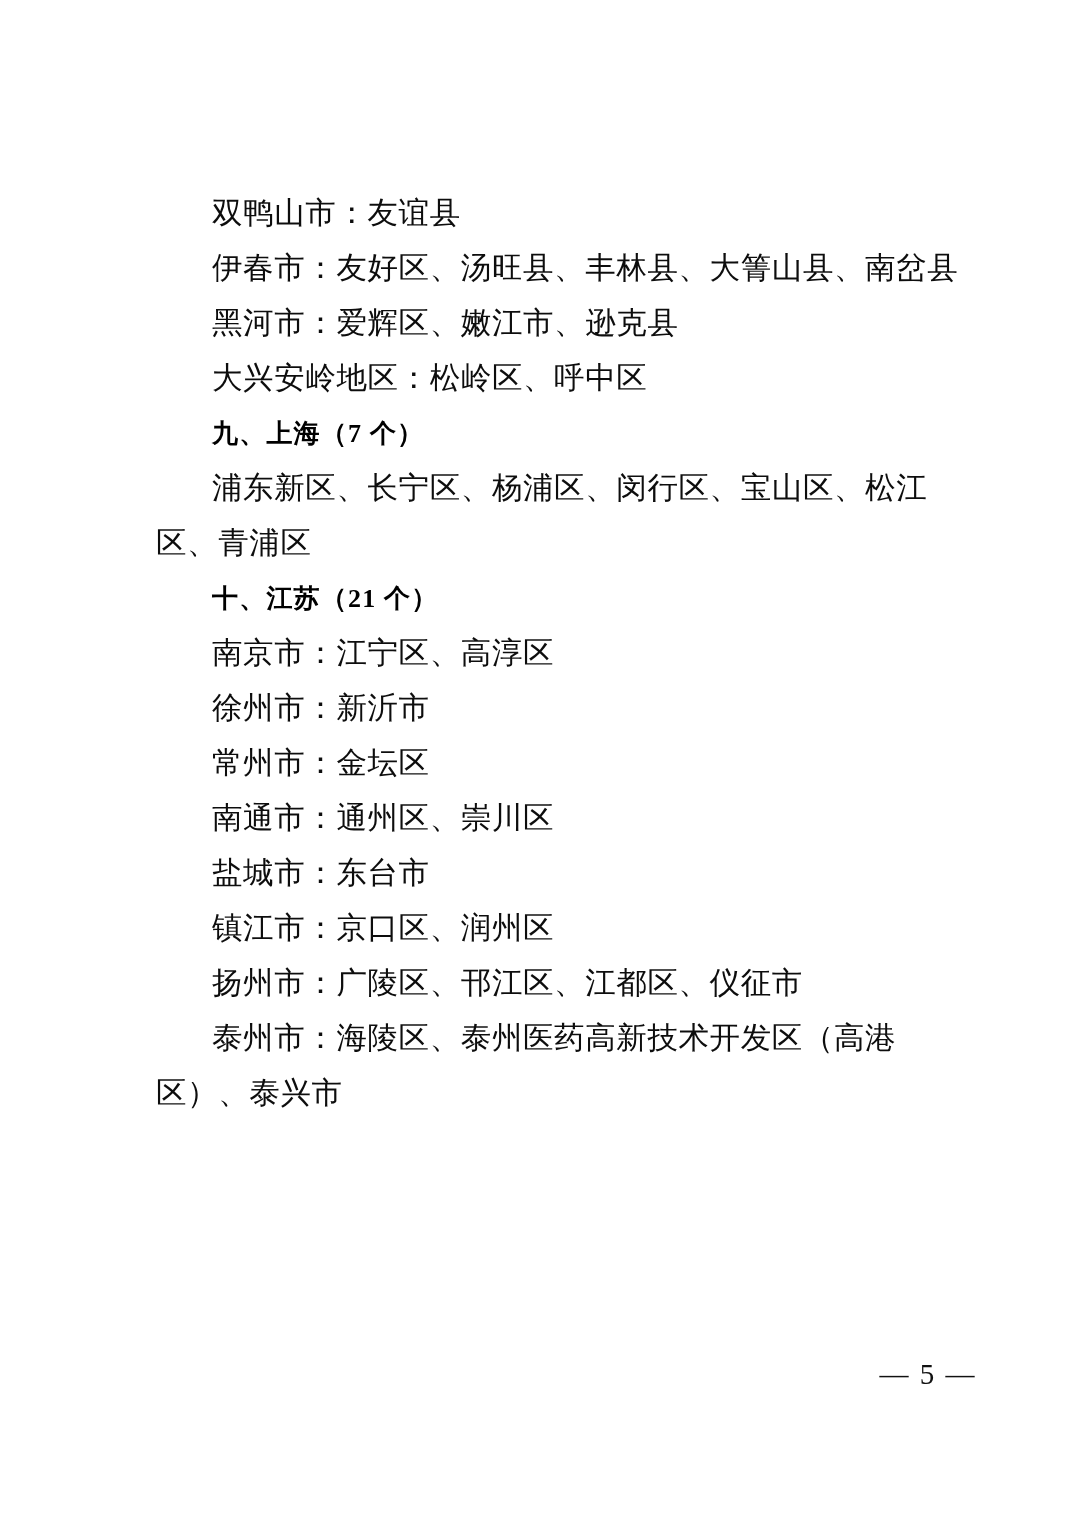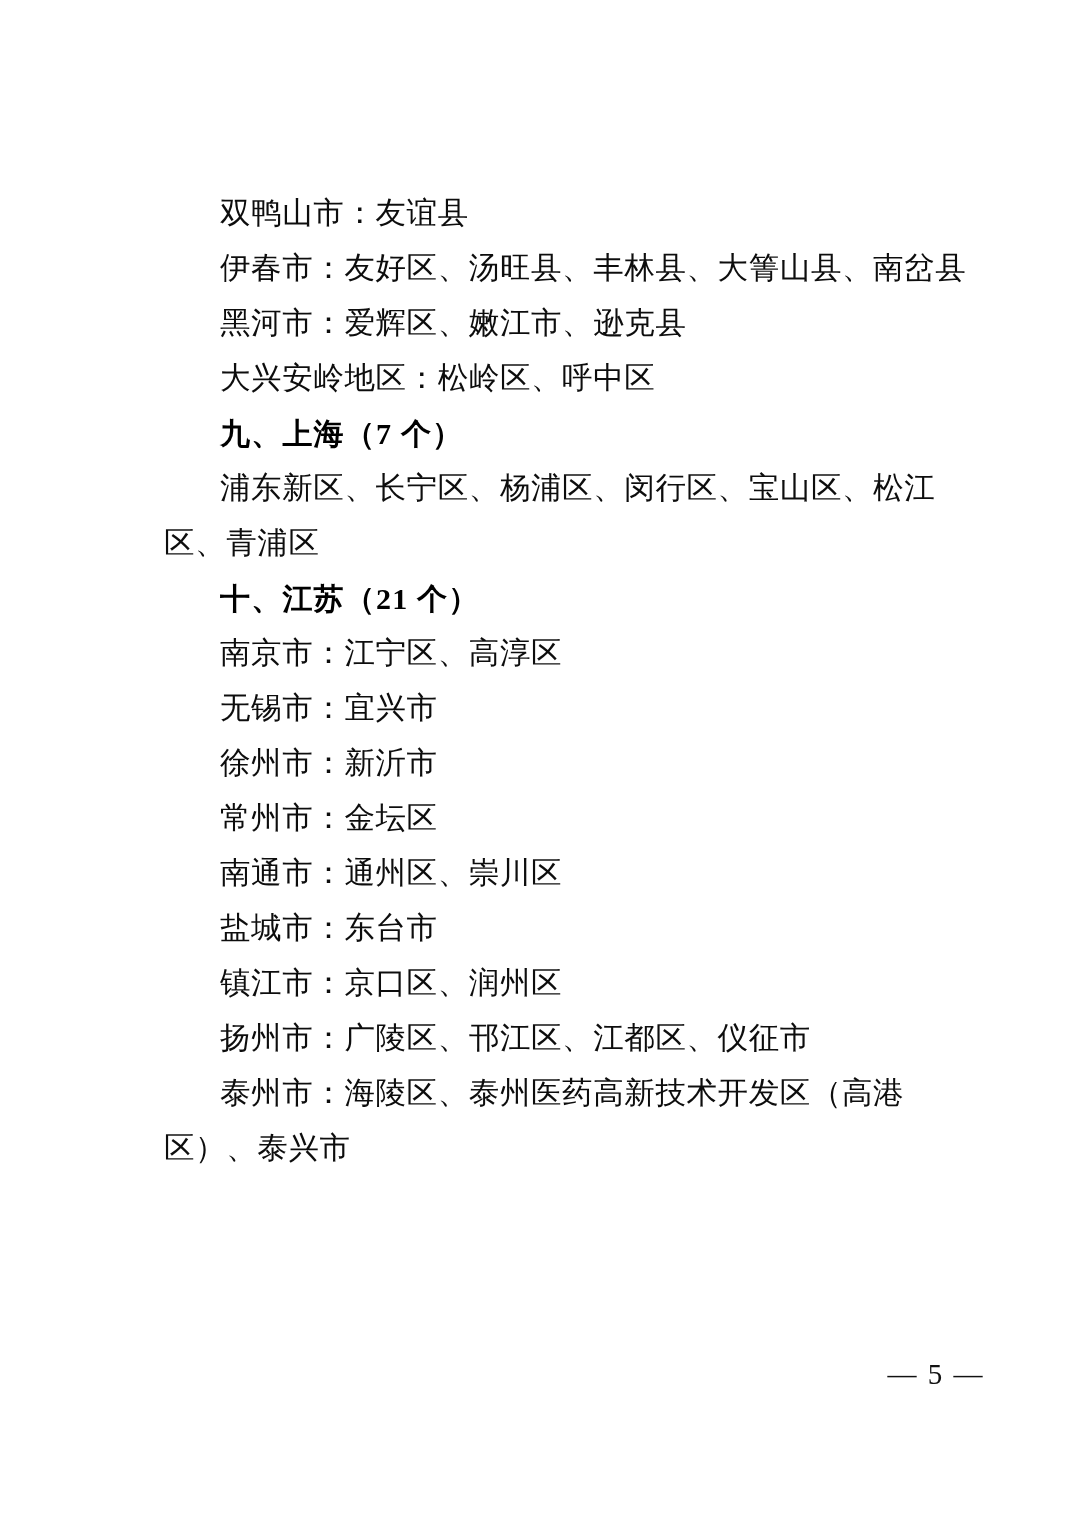--- a/index.html
+++ b/index.html
@@ -10,21 +10,21 @@
   body {
     width: 1080px;
     height: 1528px;
     font-family: "Liberation Serif", "DejaVu Serif", serif;
     color: #111111;
     position: relative;
     overflow: hidden;
   }
   .page {
     position: absolute;
-    left: 16px;
+    left: 8px;
     top: 0;
     width: 905px;
     height: 1528px;
     padding: 0;
     box-sizing: border-box;
   }
   .content {
     position: absolute;
     left: 148px;
     top: 186px;
@@ -34,21 +34,21 @@
     font-size: 30.5px;
     line-height: 55px;
     letter-spacing: 0.6px;
     white-space: pre-wrap;
     color: #0d0d0d;
   }
   .indent {
     text-indent: 56px;
   }
   .heading {
-    font-size: 30px;
+    font-size: 26px;
     line-height: 55px;
     font-weight: bold;
     text-indent: 56px;
     letter-spacing: 1.2px;
     color: #000000;
   }
   .hang {
     text-indent: 56px;
   }
   .footer {
@@ -76,21 +76,20 @@
     <div class="line indent">双鸭山市：友谊县</div>
     <div class="line indent">伊春市：友好区、汤旺县、丰林县、大箐山县、南岔县</div>
     <div class="line indent">黑河市：爱辉区、嫩江市、逊克县</div>
     <div class="line indent">大兴安岭地区：松岭区、呼中区</div>
 
     <div class="heading">九、上海（7 个）</div>
     <div class="line hang">浦东新区、长宁区、杨浦区、闵行区、宝山区、松江区、青浦区</div>
 
     <div class="heading">十、江苏（21 个）</div>
     <div class="line indent">南京市：江宁区、高淳区</div>
-    <div class="line indent">无锡市：宜兴市</div>
     <div class="line indent">徐州市：新沂市</div>
     <div class="line indent">常州市：金坛区</div>
     <div class="line indent">南通市：通州区、崇川区</div>
     <div class="line indent">盐城市：东台市</div>
     <div class="line indent">镇江市：京口区、润州区</div>
     <div class="line indent">扬州市：广陵区、邗江区、江都区、仪征市</div>
     <div class="line indent">泰州市：海陵区、泰州医药高新技术开发区（高港区）、泰兴市</div>
   </div>
 
   <div class="footer">

